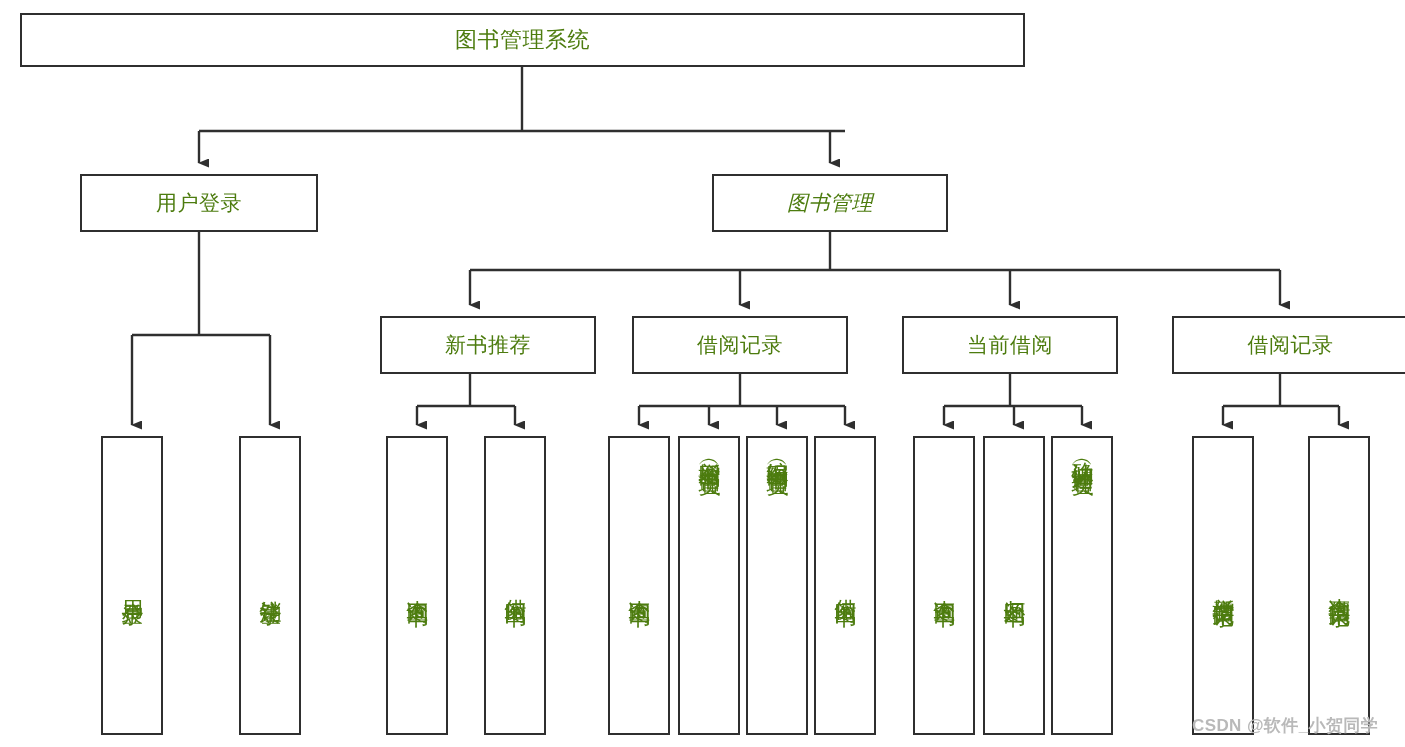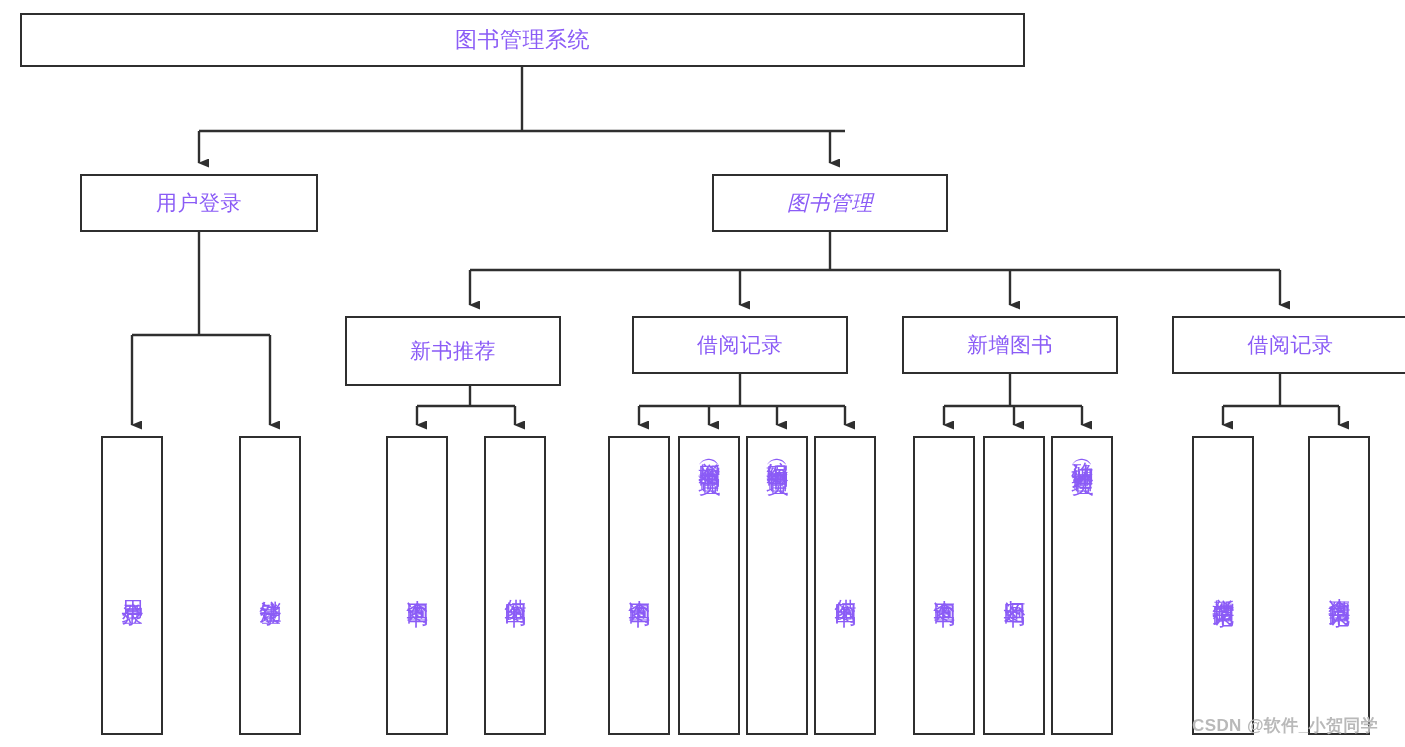--- a/index.html
+++ b/index.html
@@ -29,21 +29,21 @@
     pointer-events: none;
   }
   .node {
     position: absolute;
     box-sizing: border-box;
     background: #ffffff;
     border: 2px solid #2f2f2f;
     display: flex;
     align-items: center;
     justify-content: center;
-    color: #8b5cf6;
+    color: #4d7c0f;
   }
   .node .label {
     display: block;
     text-align: center;
     line-height: 1.28;
     letter-spacing: 0.5px;
   }
   
   .node.horiz .label {
     writing-mode: horizontal-tb;
@@ -141,28 +141,28 @@
     <span class="label">图书管理系统</span>
   </div>
 
   <div class="node horiz" style="left:80px; top:174px; width:238px; height:58px;">
     <span class="label">用户登录</span>
   </div>
   <div class="node horiz" style="left:712px; top:174px; width:236px; height:58px;font-style:italic;">
     <span class="label">图书管理</span>
   </div>
 
-  <div class="node horiz" style="left:345px; top:316px; width:216px; height:70px;align-items:center;">
+  <div class="node horiz" style="left:380px; top:316px; width:216px; height:58px;align-items:center;">
     <span class="label">新书推荐</span>
   </div>
   <div class="node horiz" style="left:632px; top:316px; width:216px; height:58px;">
     <span class="label">借阅记录</span>
   </div>
   <div class="node horiz" style="left:902px; top:316px; width:216px; height:58px;">
-    <span class="label">新增图书</span>
+    <span class="label">当前借阅</span>
   </div>
   <div class="node horiz" style="left:1172px; top:316px; width:237px; height:58px;">
     <span class="label">借阅记录</span>
   </div>
 
   <div class="node vert centered" style="left:101px; top:436px; width:62px; height:299px;">
     <span class="label">用户登录</span>
   </div>
   <div class="node vert centered" style="left:239px; top:436px; width:62px; height:299px;">
     <span class="label">注销登录</span>

